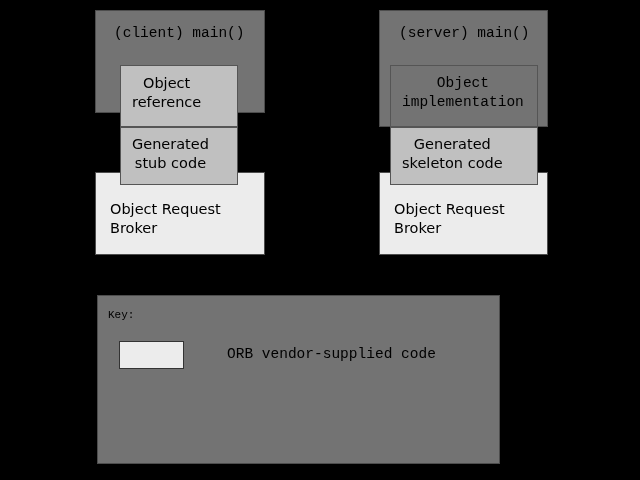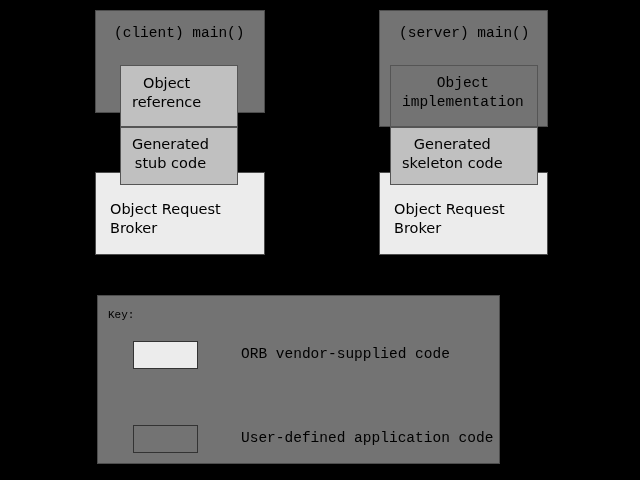--- a/index.html
+++ b/index.html
@@ -67,21 +67,21 @@
     left: 97px; top: 295px; width: 403px; height: 169px;
   }
   #key-title {
     position: absolute;
     left: 10px; top: 12px;
     font-size: 11px;
     color: #000000;
   }
   .key-row {
     position: absolute;
-    left: 35px;
+    left: 21px;
     width: 370px;
     height: 30px;
   }
   #key-row-0 { top: 45px; }
   #key-row-1 { top: 83px; }
   #key-row-2 { top: 129px; }
 
   .key-swatch {
     position: absolute;
     left: 0;
@@ -146,20 +146,16 @@
   <div class="box fill-white" id="key-box">
 
     <span id="key-title">Key:</span>
 
     <div class="key-row" id="key-row-0">
       <span class="key-swatch fill-lightgray"></span>
       <span class="key-text">ORB vendor-supplied code</span>
     </div>
 
 
-    <div class="key-row" id="key-row-2">
-      <span class="key-swatch fill-white"></span>
-      <span class="key-text">User-defined application code</span>
-    </div>
 
   </div>
 
 </div>
 
 </body></html>

